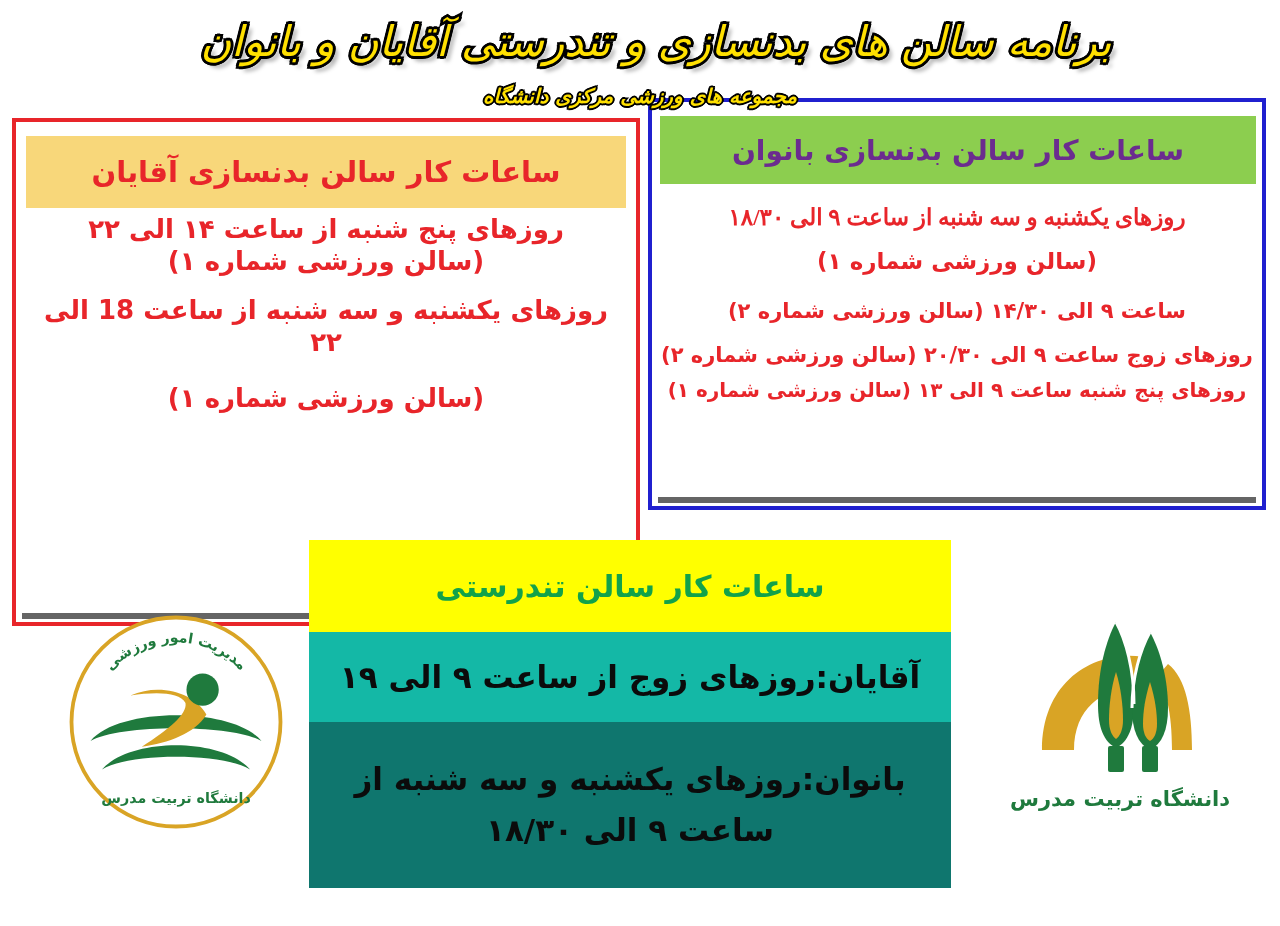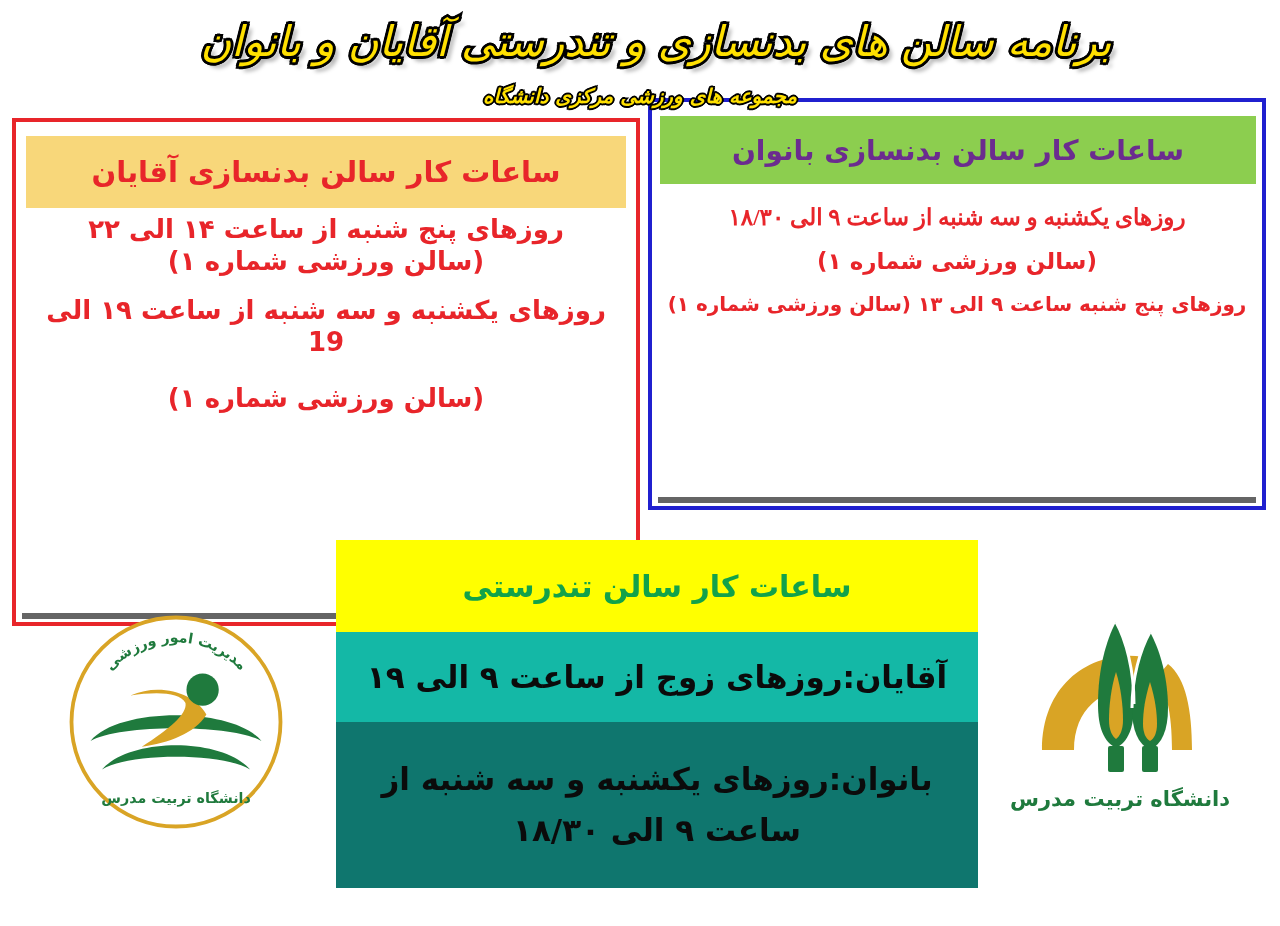--- a/index.html
+++ b/index.html
@@ -159,26 +159,26 @@
   }
   .women-line {
     color: #E8252A;
     font-weight: bold;
     line-height: 1.25;
   }
   .wl1 { font-size: 23px; margin-top: 12px; font-family: Liberation Serif, serif; }
   .wl2 { font-size: 23px; margin-top: 14px; }
   .wl3 { font-size: 21px; margin-top: 22px; }
   .wl4 { font-size: 21px; margin-top: 18px; }
-  .wl5 { font-size: 20px; margin-top: 16px; }
+  .wl5 { font-size: 20px; margin-top: 10px; }
 
   
   #panel-fitness {
     position: absolute;
-    left: 336px;
+    left: 309px;
     top: 540px;
     width: 642px;
     height: 348px;
     box-sizing: border-box;
     overflow: hidden;
   }
   #fit-header {
     height: 92px;
     background: #FFFF00;
     display: flex;
@@ -244,33 +244,35 @@
   <div id="sub-title">مجموعه های ورزشی مرکزی دانشگاه</div>
 </div>
 
 <div id="panel-men" class="panel">
   <div id="men-header">
     <span class="htxt">ساعات کار سالن بدنسازی آقایان</span>
   </div>
   <div id="men-body">
     <div class="men-line men-l2">روزهای پنج شنبه از ساعت ۱۴ الی ۲۲</div>
     <div class="men-line men-l3">(سالن ورزشی شماره ۱)</div>
-    <div class="men-line men-l4">روزهای یکشنبه و سه شنبه  از ساعت  ۱۹  الی  19</div>
+    <div class="men-line men-l4">روزهای یکشنبه و سه شنبه  از ساعت  18  الی  ۲۲</div>
     <div class="men-line men-l5">(سالن ورزشی شماره ۱)</div>
   </div>
   <div class="panel-shadow-bottom"></div>
 </div>
 
 <div id="panel-women" class="panel">
   <div id="women-header">
     <span class="htxt">ساعات کار سالن بدنسازی بانوان</span>
   </div>
   <div id="women-body">
     <div class="women-line wl1">روزهای یکشنبه و سه شنبه از ساعت  ۹  الی  ۱۸/۳۰</div>
     <div class="women-line wl2">(سالن ورزشی شماره ۱)</div>
+    <div class="women-line wl3">ساعت ۹ الی ۱۴/۳۰    (سالن ورزشی شماره ۲)</div>
+    <div class="women-line wl4">روزهای زوج ساعت ۹ الی ۲۰/۳۰ (سالن ورزشی شماره ۲)</div>
     <div class="women-line wl5">روزهای پنج شنبه ساعت ۹ الی ۱۳ (سالن ورزشی شماره ۱)</div>
   </div>
   <div class="panel-shadow-bottom"></div>
 </div>
 
 <div id="panel-fitness">
   <div id="fit-header">
     <span class="htxt">ساعات کار سالن تندرستی</span>
   </div>
   <div id="fit-men">

